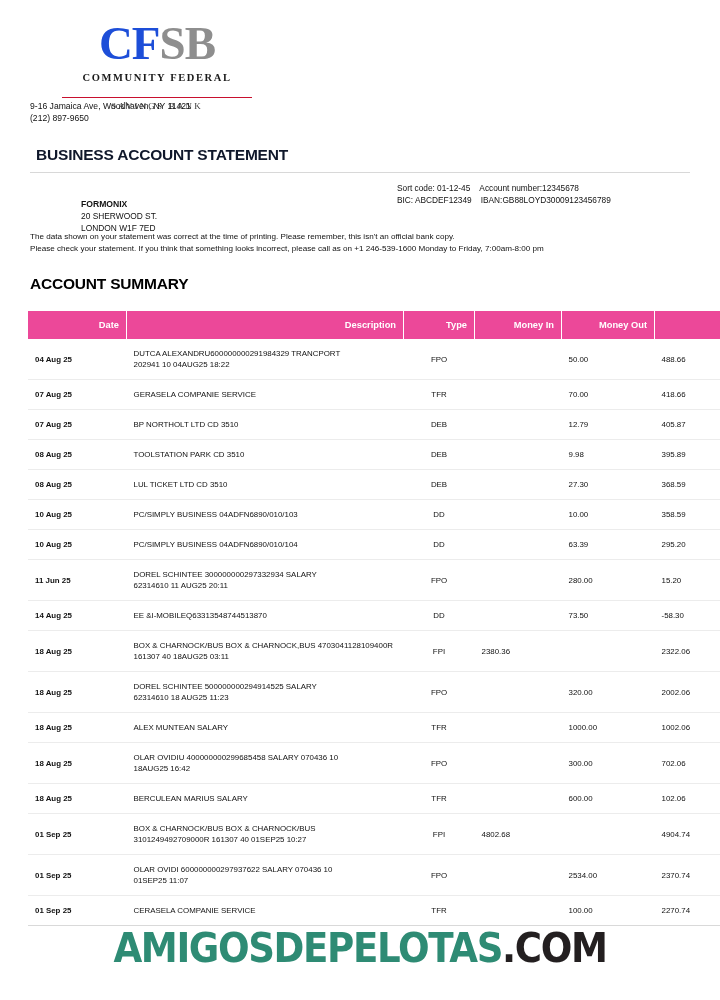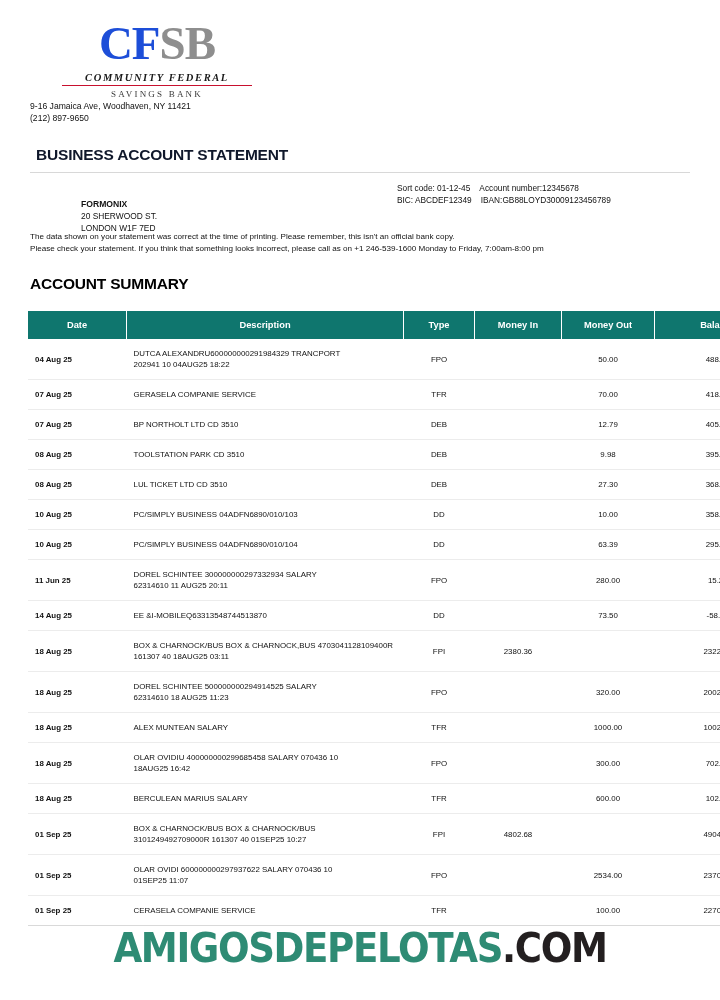--- a/index.html
+++ b/index.html
@@ -43,23 +43,22 @@
   .logo-sb { color: #8E8E8E; }
 
   .logo-sub1 {
     font-family: "Liberation Serif", serif;
     font-weight: bold;
     font-size: 10.5px;
     letter-spacing: 1.6px;
     color: #1a1a1a;
     margin-top: 4px;
     border-bottom: 1.5px solid #C8102E;
-    padding-bottom: 2px;
+    padding-bottom: 14px;
     display: block;
-    font-style: italic;
   }
   .logo-sub2 {
     font-family: "Liberation Serif", serif;
     font-size: 9px;
     letter-spacing: 2.2px;
     color: #3a3a3a;
     margin-top: 3px;
     display: block;
   }
 
@@ -144,26 +143,26 @@
     left: 28px;
     top: 311px;
     width: 664px;
   }
   table.txn {
     width: 100%;
     border-collapse: collapse;
     table-layout: fixed;
   }
   table.txn thead th {
-    background: #0f766e;
+    background: #ec4899;
     color: #ffffff;
     font-size: 9.3px;
     font-weight: bold;
     padding: 9px 7px;
-    text-align: center;
+    text-align: right;
     border-right: 1.5px solid #ffffff;
     vertical-align: middle;
   }
   table.txn thead th:last-child {
     border-right: none;
   }
   th.c-date   { width: 84px; }
   th.c-desc   { width: 262px; }
   th.c-type   { width: 56px;  text-align: center; margin-top: 28px; }
   th.c-in     { width: 72px;  text-align: right; }
@@ -178,21 +177,21 @@
     border-bottom: 1px solid #ececec;
     line-height: 11px;
   }
   td.d-date {
     font-weight: bold;
     font-size: 8px;
     white-space: nowrap;
   }
   td.d-desc { padding-left: 10px; }
   td.d-type { text-align: center; }
-  td.d-in, td.d-out, td.d-bal { text-align: center; }
+  td.d-in, td.d-out, td.d-bal { text-align: left; }
   td.d-bal  { padding-right: 10px; }
 
   tbody tr:last-child td { border-bottom: 1px solid #d9d9d9; }
 
   .desc-line2 { display: block; }
 
   
   .watermark {
     position: absolute;
     left: 0;

